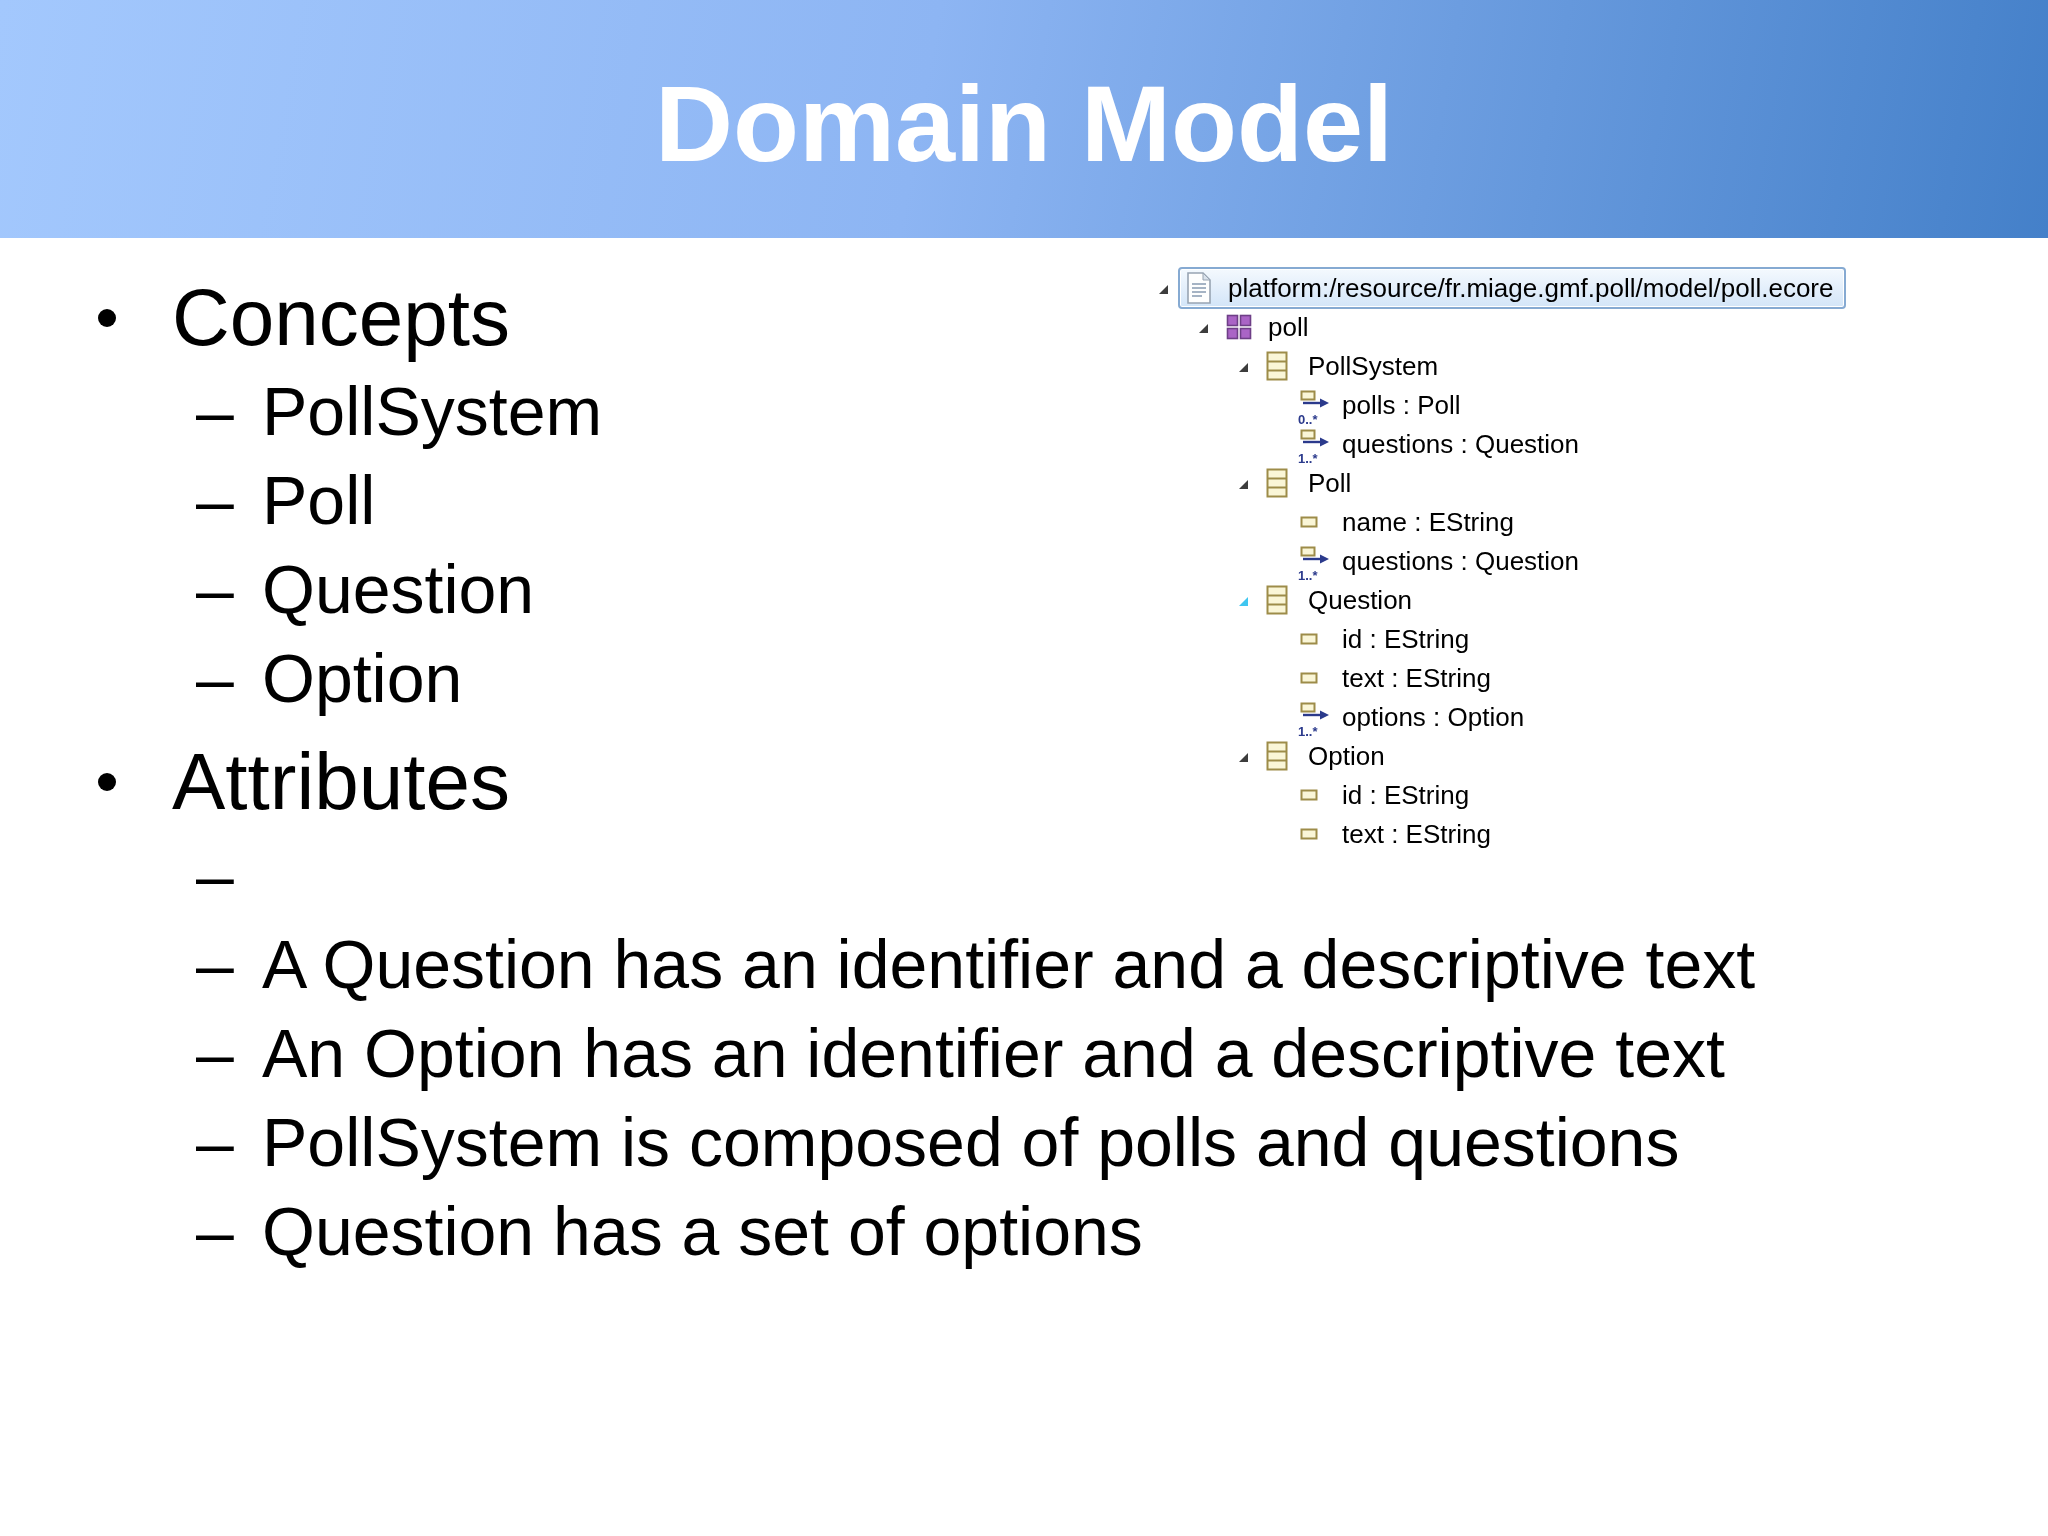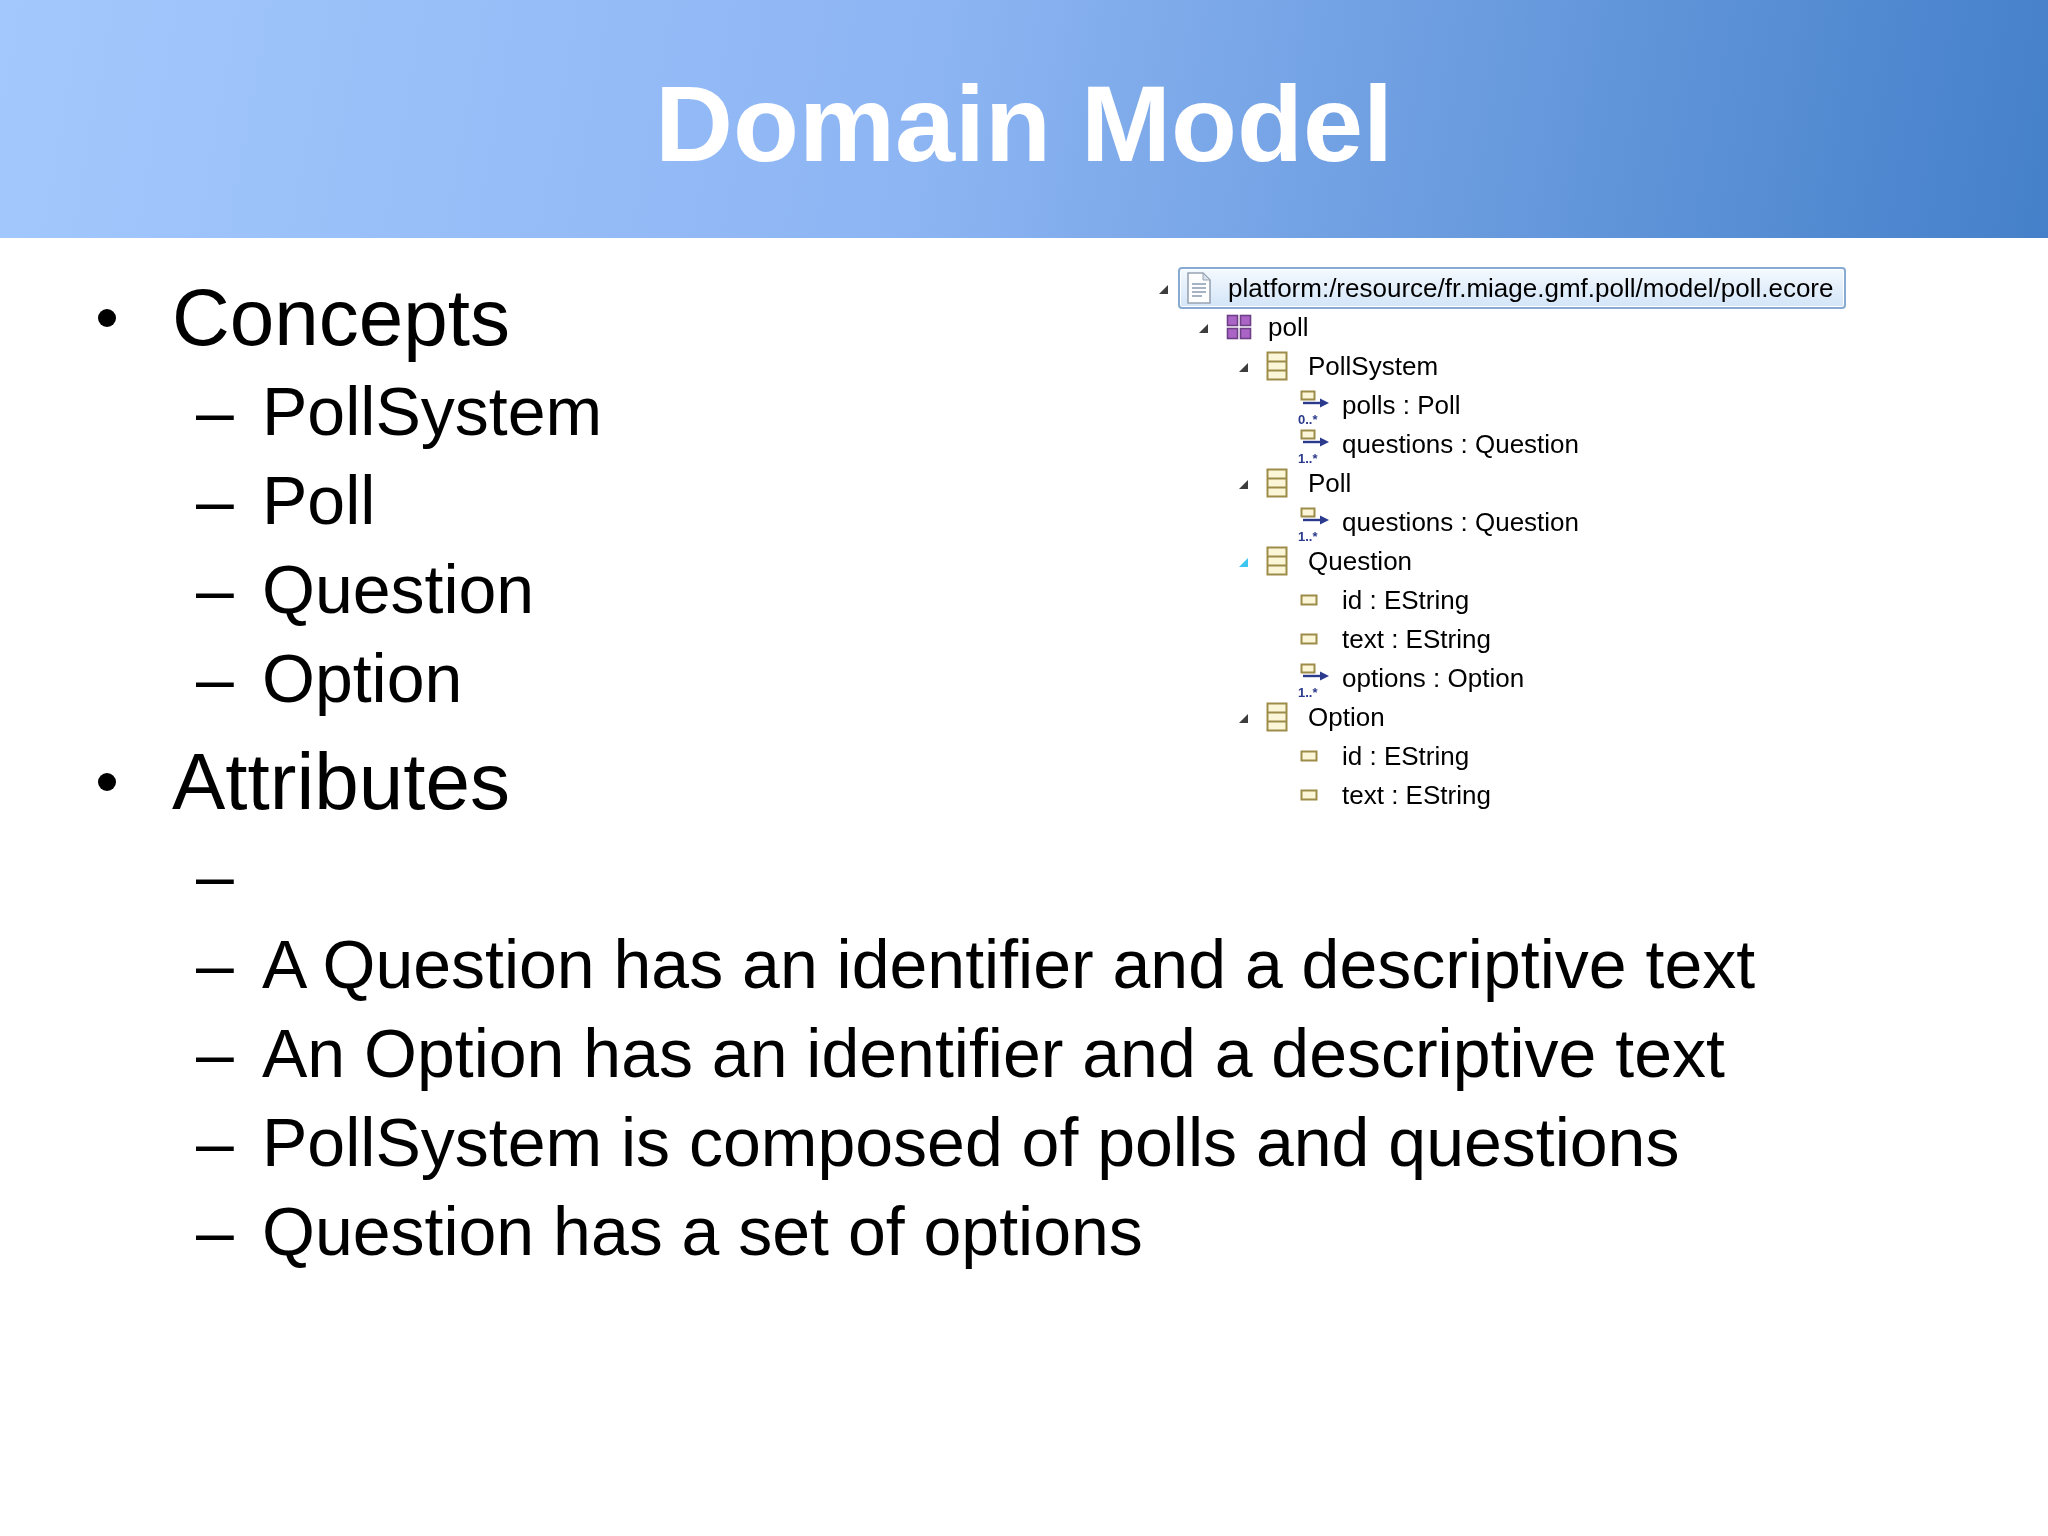--- a/index.html
+++ b/index.html
@@ -213,20 +213,31 @@
             <line x1="1.5" y1="10.5" x2="20.5" y2="10.5" stroke="#9d8c49" stroke-width="2"></line>
             <line x1="1.5" y1="19.5" x2="20.5" y2="19.5" stroke="#9d8c49" stroke-width="2"></line>
           </svg>
         </span>
         <span class="tlabel">Poll</span>
       </div>
     </div>
     <div class="trow">
       <span class="sp sp3"></span>
       <div class="content">
+        <span class="icon-slot">
+          <svg width="20" height="12" viewBox="0 0 20 12">
+            <rect x="1.5" y="1.5" width="15" height="9" fill="#faf6d7" stroke="#9d8c49" stroke-width="2"></rect>
+          </svg>
+        </span>
+        <span class="tlabel">name : EString</span>
+      </div>
+    </div>
+    <div class="trow">
+      <span class="sp sp3"></span>
+      <div class="content">
         <span class="icon-slot ref">
           <svg width="30" height="18" viewBox="0 0 30 18">
             <rect x="1.5" y="1.5" width="13" height="8" fill="#faf6d7" stroke="#9d8c49" stroke-width="2"></rect>
             <path d="M3 13 H21" stroke="#2b3a8c" stroke-width="2.4"></path>
             <path d="M20 8.5 L29 13 L20 17.5 z" fill="#2b3a8c"></path>
           </svg>
           <span class="mult">1..*</span>
         </span>
         <span class="tlabel">questions : Question</span>
       </div>

